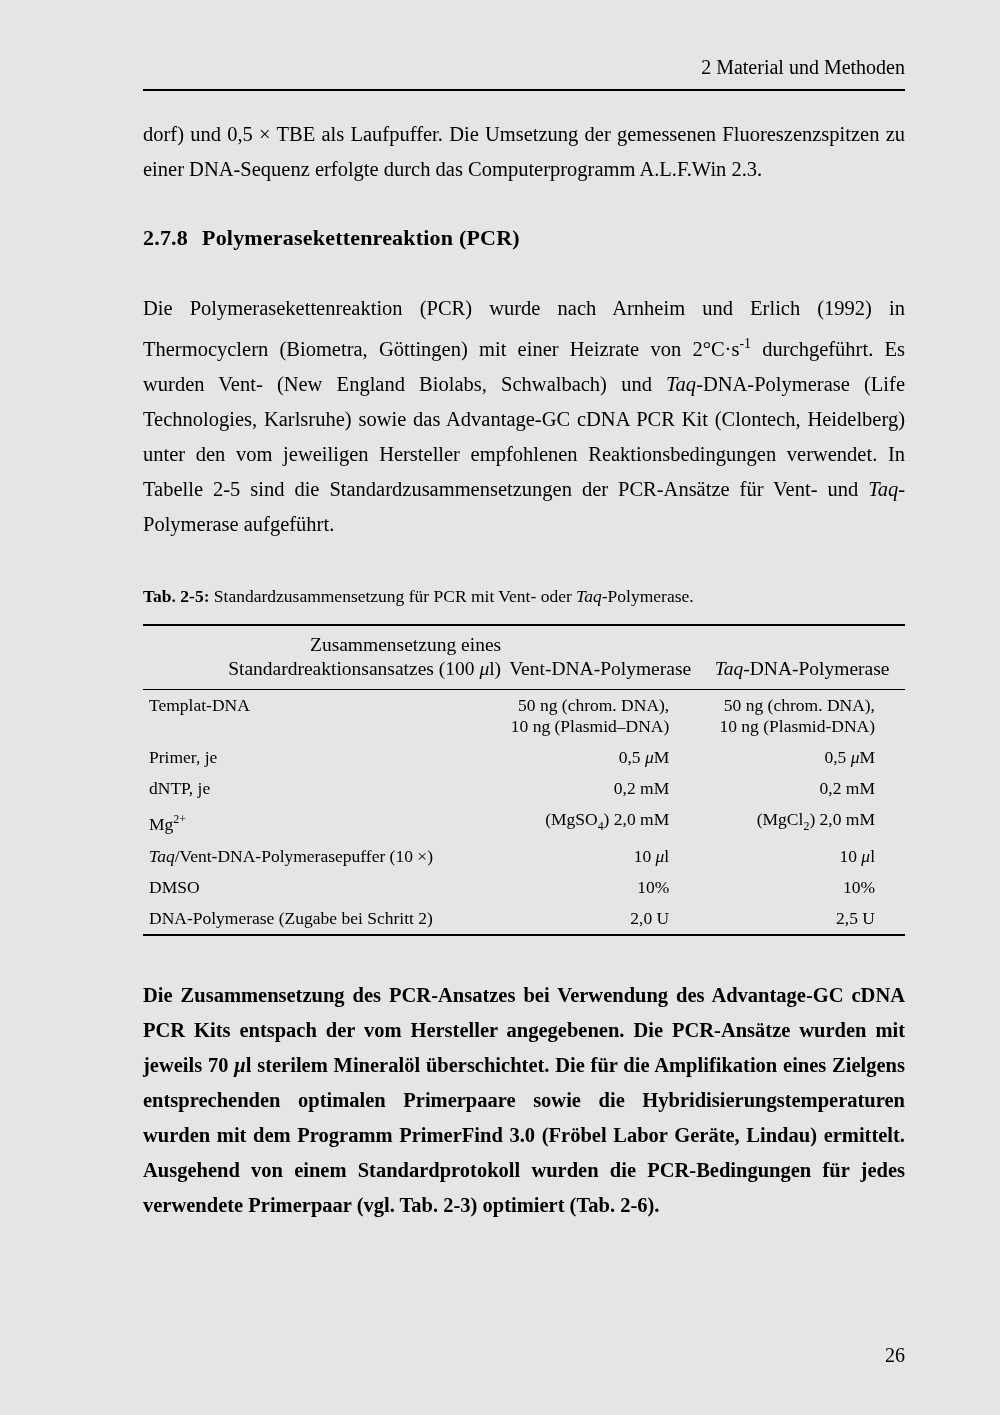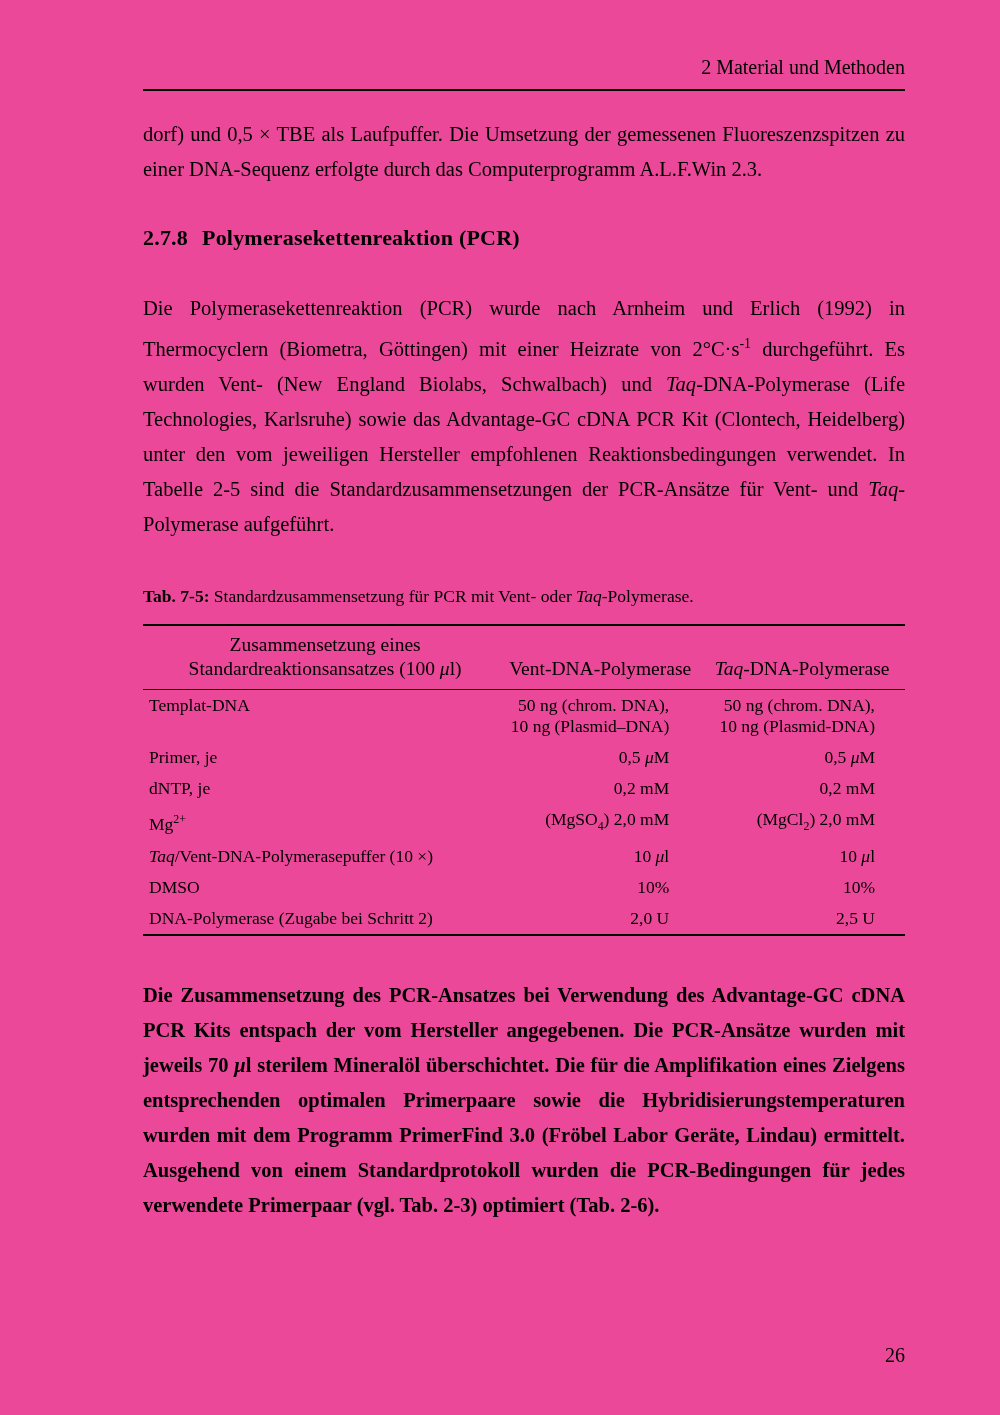--- a/index.html
+++ b/index.html
@@ -1,21 +1,21 @@
 <!DOCTYPE html>
 <html><head>
 <meta charset="utf-8">
 <style>
   * { margin: 0; padding: 0; box-sizing: border-box; }
   html, body { background: #ffffff; }
   .page {
     position: relative;
     width: 1000px;
     height: 1415px;
-    background: #ec4899;
+    background: #e5e5e5;
     color: #000000;
     font-family: "Liberation Serif", serif;
     overflow: hidden;
   }
   .content {
     width: 762px;
     margin-left: 143px;
   }
   .running-header {
     padding-top: 56px;
@@ -47,21 +47,21 @@
     width: 100%;
     border-collapse: collapse;
     margin-top: 16px;
     border-top: 2px solid #000;
     border-bottom: 2px solid #000;
   }
   table.datatable thead th {
     font-weight: normal;
     font-size: 19.5px;
     line-height: 24px;
-    text-align: center;
+    text-align: right;
     vertical-align: bottom;
     padding: 7px 0 8px 0;
     border-bottom: 1.5px solid #000;
   }
   table.datatable thead th.c2,
   table.datatable thead th.c3 { text-align: center; }
   table.datatable tbody td {
     font-size: 17.5px;
     line-height: 21px;
     vertical-align: top;
@@ -95,21 +95,21 @@
     <div class="running-header">
       <span>2 Material und Methoden</span>
     </div>
 
     <p class="para p-intro"><span>dorf) und 0,5 × TBE als Laufpuffer. Die Umsetzung der gemessenen Fluoreszenzspitzen zu einer DNA-Sequenz erfolgte durch das Computerprogramm A.L.F.Win 2.3.</span></p>
 
     <h2 class="section-heading"><span>2.7.8</span><span class="hgap"></span><span>Polymerasekettenreaktion (PCR)</span></h2>
 
     <p class="para p-body"><span>Die Polymerasekettenreaktion (PCR) wurde nach Arnheim und Erlich (1992) in Thermocyclern (Biometra, Göttingen) mit einer Heizrate von 2°C·s</span><sup>-1</sup><span> durchgeführt. Es wurden Vent- (New England Biolabs, Schwalbach) und </span><i>Taq</i><span>-DNA-Polymerase (Life Technologies, Karlsruhe) sowie das Advantage-GC cDNA PCR Kit (Clontech, Heidelberg) unter den vom jeweiligen Hersteller empfohlenen Reaktionsbedingungen verwendet. In Tabelle 2-5 sind die Standardzusammensetzungen der PCR-Ansätze für Vent- und </span><i>Taq</i><span>-Polymerase aufgeführt.</span></p>
 
-    <p class="caption"><b>Tab. 7-5:</b><span> Standardzusammensetzung für PCR mit Vent- oder </span><i>Taq</i><span>-Polymerase.</span></p>
+    <p class="caption"><b>Tab. 2-5:</b><span> Standardzusammensetzung für PCR mit Vent- oder </span><i>Taq</i><span>-Polymerase.</span></p>
 
     <table class="datatable">
       <thead>
         <tr>
           <th class="c1"><span>Zusammensetzung eines</span><br><span>Standardreaktionsansatzes (100 </span><i>μ</i><span>l)</span></th>
           <th class="c2"><span>Vent-DNA-Polymerase</span></th>
           <th class="c3"><i>Taq</i><span>-DNA-Polymerase</span></th>
         </tr>
       </thead>
       <tbody>

